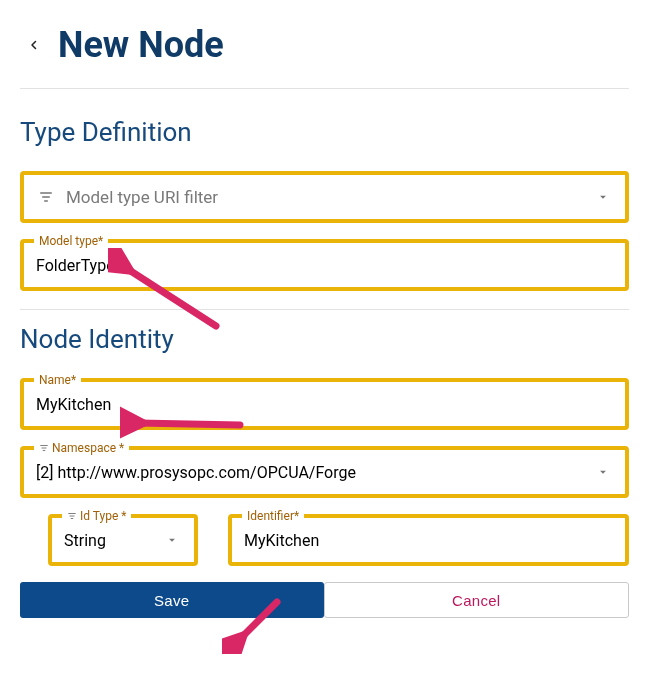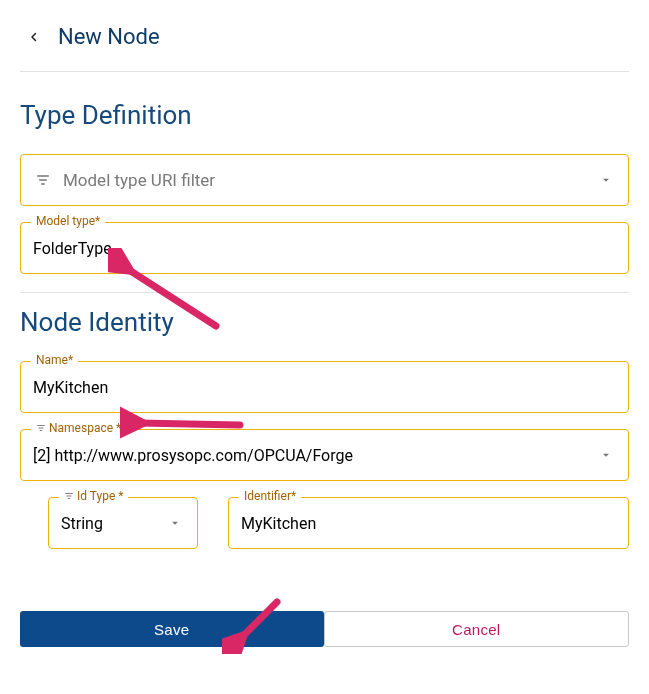--- a/index.html
+++ b/index.html
@@ -15,35 +15,35 @@
 
     .header {
       display: flex;
       align-items: center;
       gap: 18px;
       padding: 4px 8px 22px 8px;
       border-bottom: 1px solid #e2e2e2;
     }
     .header .back-icon { width: 12px; height: 18px; color: #222; display:flex; align-items:center; justify-content:center; cursor:pointer;}
     .header h1 {
-      font-size: 22px;
-      font-weight: 400;
+      font-size: 36px;
+      font-weight: 700;
       color: #0f3b66;
     }
 
     .section-title {
       font-size: 26px;
       font-weight: 400;
       color: #174a7c;
       margin: 28px 0 24px 0;
     }
 
     .field-wrap { position: relative; margin-bottom: 16px; }
     .outlined {
-      border: 1px solid #eab308;
+      border: 4px solid #eab308;
       border-radius: 4px;
       background: #fff;
       display: flex;
       align-items: center;
       padding: 0 12px;
       height: 52px;
       position: relative;
     }
     .outlined .floating-label {
       position: absolute;
@@ -73,21 +73,21 @@
       justify-content: center;
       color: #757575;
     }
     .leading { margin-right: 10px; }
     .trailing { margin-left: 10px; }
 
     .divider { border: none; border-top: 1px solid #e2e2e2; margin: 18px 0 8px 0; }
 
     .row { display: flex; gap: 14px; margin-left: 28px; }
 
-    .btn-row { display: flex; margin-top: 46px; }
+    .btn-row { display: flex; }
     .btn {
       flex: 1;
       height: 36px;
       border-radius: 3px;
       font-size: 15px;
       letter-spacing: 0.3px;
       border: none;
       cursor: pointer;
     }
     .btn-primary {

